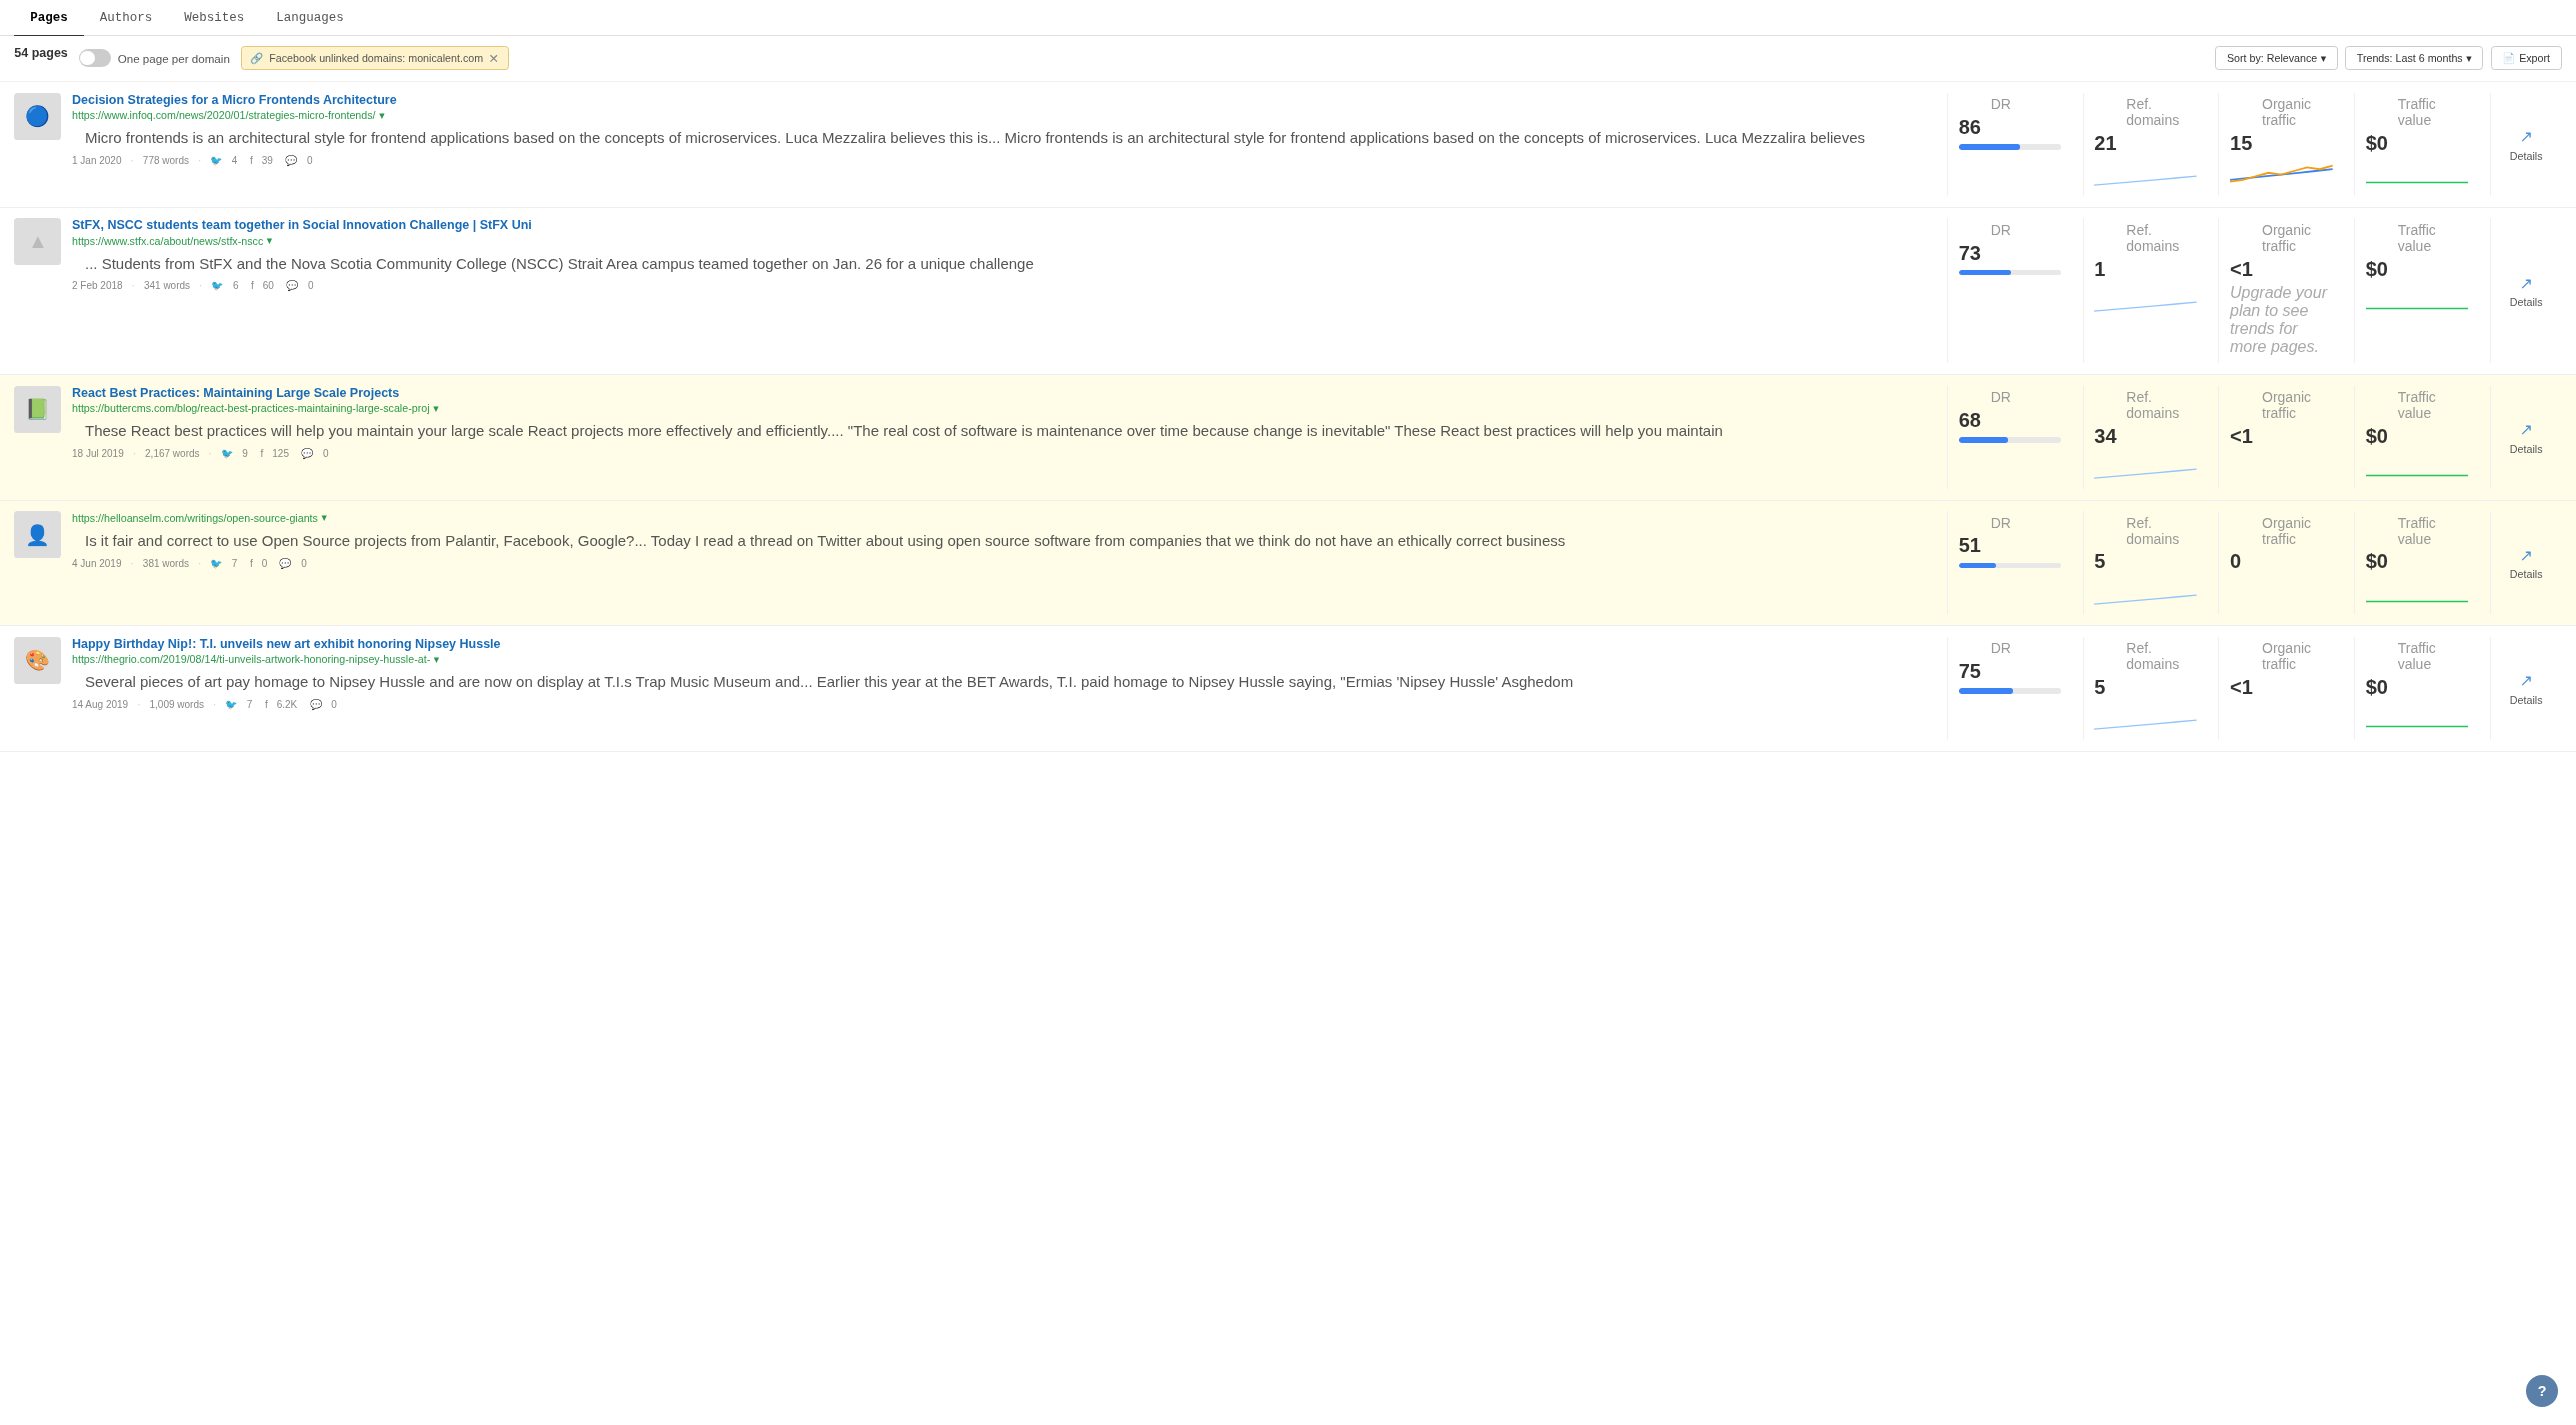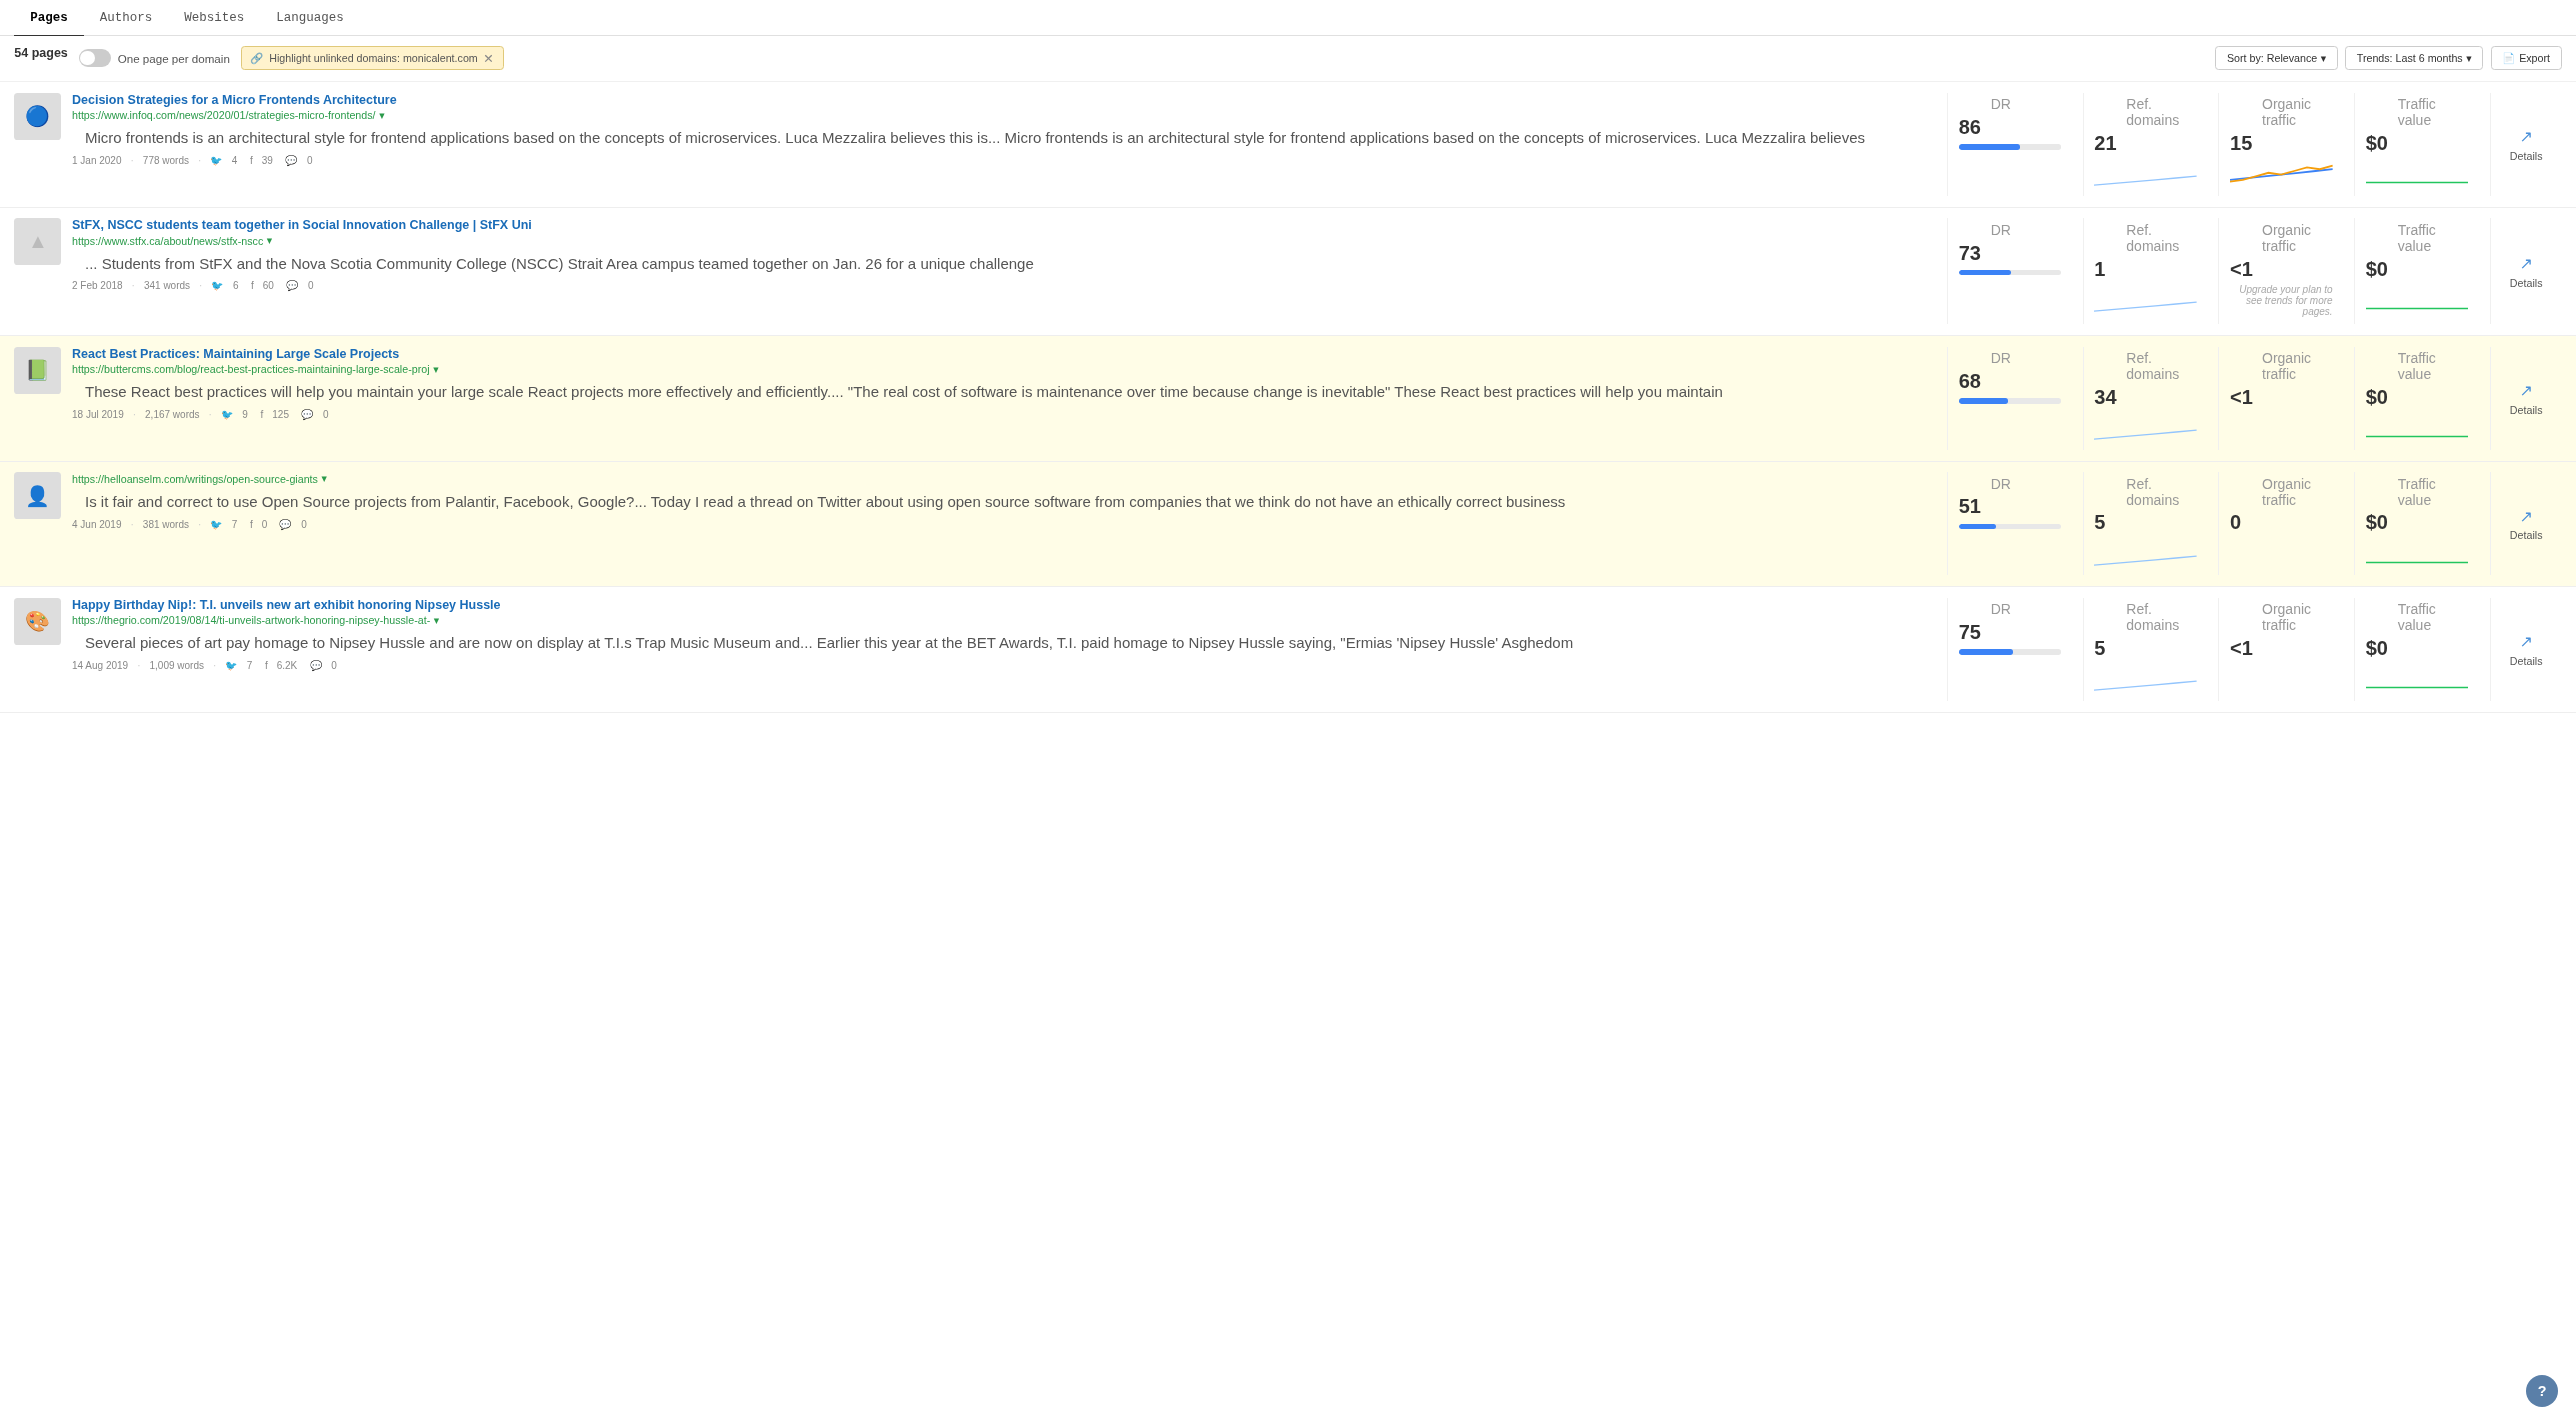--- a/index.html
+++ b/index.html
@@ -36,21 +36,21 @@
     .metric-label { font-size: 14px; color: #999; margin-bottom: 3.6px; padding-left: 32px; }
     .metric-value { font-size: 20px; font-weight: 700; color: #333; }
     .metric-bar-wrap { margin-top: 5.4px; height: 5.4px; background: #e8e8e8; border-radius: 2.7px; overflow: hidden; }
     .metric-bar { height: 100%; border-radius: 2.7px; background: #3b82f6; }
     .metric-chart { margin-top: 5.4px; height: 32px; }
 
     .details-cell { width: 72px; flex-shrink: 0; display: flex; flex-direction: column; align-items: center; justify-content: center; border-left: 0.9px solid #f0f0f0; }
     .details-btn { display: flex; flex-direction: column; align-items: center; gap: 3.6px; cursor: pointer; color: #555; font-size: 10.7px; }
     .details-icon { font-size: 16px; color: #4a90d9; }
 
-    .upgrade-msg { font-size: 10px; color: #aaa; font-style: italic; text-align: right; padding: 3.6px 0; }
+    .upgrade-msg { font-size: 16px; color: #aaa; font-style: italic; text-align: left; padding: 3.6px 0; }
 
     .help-btn { position: fixed; bottom: 18px; right: 18px; width: 32px; height: 32px; background: #5a7fa8; border-radius: 50%; display: flex; align-items: center; justify-content: center; color: #fff; font-size: 14.3px; font-weight: 700; cursor: pointer; }
 
     svg.sparkline { width: 100%; height: 32px; }
   </style>
 </head>
 <body>
 
 <div>
   <div class="tabs">
@@ -64,21 +64,21 @@
 <div class="toolbar">
   <span class="page-count">54 pages</span>
   <div class="toggle-wrap">
     <div class="toggle">
       <div class="toggle-knob"></div>
     </div>
     <span>One page per domain</span>
   </div>
   <div class="highlight-badge">
     <span>🔗</span>
-    <span>Highlight unlinked domains: monicalent.com</span>
+    <span>Facebook unlinked domains: monicalent.com</span>
     <span class="x-btn">✕</span>
   </div>
   <div class="toolbar-right">
     <button class="sort-btn">
       <span>Sort by: Relevance</span>
       <span>▾</span>
     </button>
     <button class="trends-btn">
       <span>Trends: Last 6 months</span>
       <span>▾</span>

